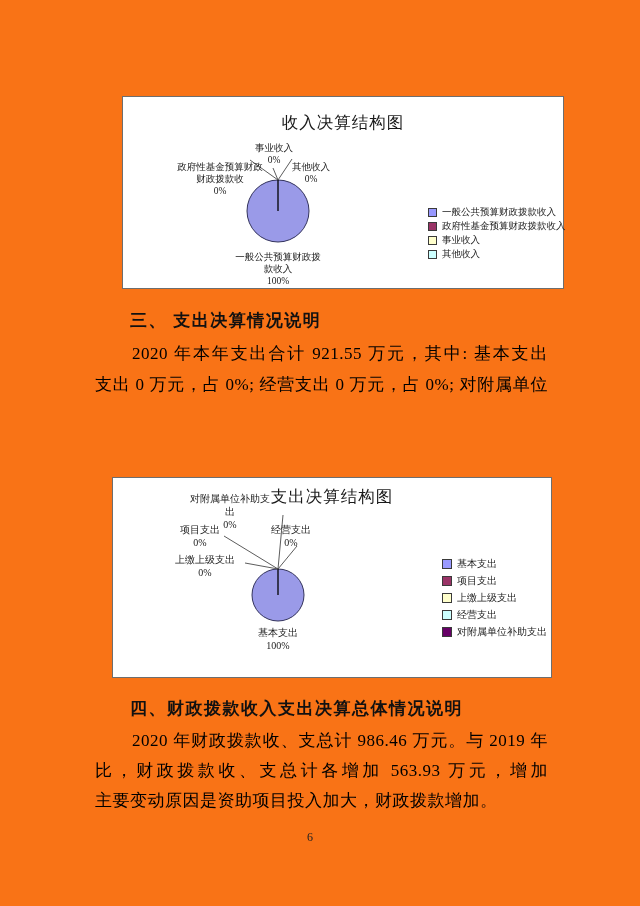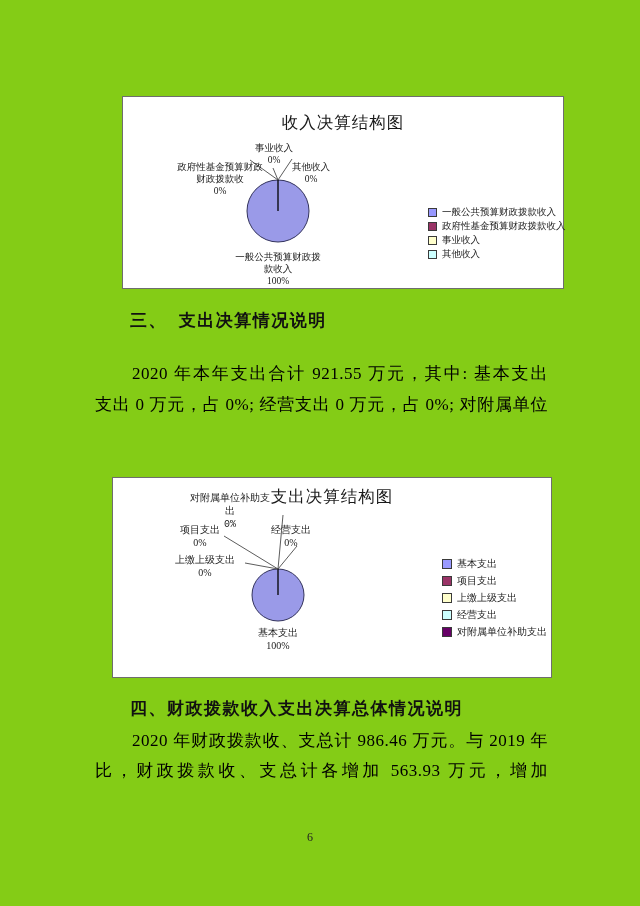--- a/index.html
+++ b/index.html
@@ -1,43 +1,43 @@
 <!DOCTYPE html>
 <html><head>
 <meta charset="utf-8">
 <style>
   html,body{margin:0;padding:0;background:#fff;}
-  #page{position:relative;width:640px;height:906px;background:#84cc16;overflow:hidden;
+  #page{position:relative;width:640px;height:906px;background:#f97316;overflow:hidden;
         font-family:"Liberation Serif","DejaVu Serif",serif;color:#000;}
   .chart-box{position:absolute;border:1px solid #6e6e6e;background:#fff;}
   #box1{left:122px;top:96px;width:440px;height:191px;}
   #box2{left:112px;top:477px;width:438px;height:199px;}
   .chart-title{position:absolute;left:0;right:0;text-align:center;
                font-size:16.5px;letter-spacing:1px;color:#1a1a1a;}
   #box1 .chart-title{top:15px;}
   #box2 .chart-title{top:8px;}
   .chart-svg{position:absolute;left:0;top:0;}
   .pielabel{position:absolute;transform:translateX(-50%);text-align:center;
             font-size:9.5px;line-height:12px;white-space:nowrap;color:#1a1a1a;}
   #box2 .pielabel{font-size:10px;line-height:13px;}
-  .pielabel.tall{line-height:14px;font-family:Liberation Mono, monospace;}
+  .pielabel.tall{line-height:14px;}
   .legend{position:absolute;}
   .legend-item{display:flex;align-items:center;margin-bottom:5px;}
   #box1 .legend-item{margin-bottom:4px;}
   #box2 .legend-item{margin-bottom:7px;}
   .swatch{width:7px;height:7px;border:1px solid #3a3a3a;margin-right:5px;flex:none;}
   #box2 .swatch{width:8px;height:8px;}
   .legend-label{font-size:9.5px;line-height:10px;white-space:nowrap;color:#1a1a1a;}
   #box2 .legend-label{font-size:10px;}
-  .sec-heading{position:absolute;left:130px;font-family:Liberation Mono, monospace;
+  .sec-heading{position:absolute;left:130px;font-family:Liberation Sans, sans-serif;
                font-weight:bold;font-size:17px;letter-spacing:1.5px;white-space:pre;color:#111;}
   #h3{top:309px;}
   #h4{top:697px;}
   .para{position:absolute;left:95px;width:453px;}
-  #p1{top:338px;margin-top:20px;}
+  #p1{top:338px;}
   #p2{top:726px;}
   .pline{font-size:17px;letter-spacing:0.5px;text-align:justify;text-align-last:justify;
          height:31px;line-height:31px;white-space:normal;overflow:hidden;}
   #p2 .pline{height:30px;line-height:30px;}
   .pline.first{padding-left:37px;}
   .pline.last{text-align:left;text-align-last:left;}
   #pagenum{position:absolute;left:270px;top:830px;width:80px;text-align:center;
            font-size:12px;color:#222;}
 </style>
 </head>
@@ -156,16 +156,17 @@
         <span class="swatch" style="background-color: rgb(102, 0, 102);"></span>
         <span class="legend-label">对附属单位补助支出</span>
       </div>
     </div>
   </div>
 
   <div id="h4" class="sec-heading">四、财政拨款收入支出决算总体情况说明</div>
   <div id="p2" class="para">
     <div class="pline first">2020 年财政拨款收、支总计 986.46 万元。与 2019 年相</div>
     <div class="pline">比，财政拨款收、支总计各增加 563.93 万元，增加 133.47%。</div>
+    <div class="pline last">主要变动原因是资助项目投入加大，财政拨款增加。</div>
   </div>
 
   <div id="pagenum">6</div>
 </div>
 
 </body></html>

